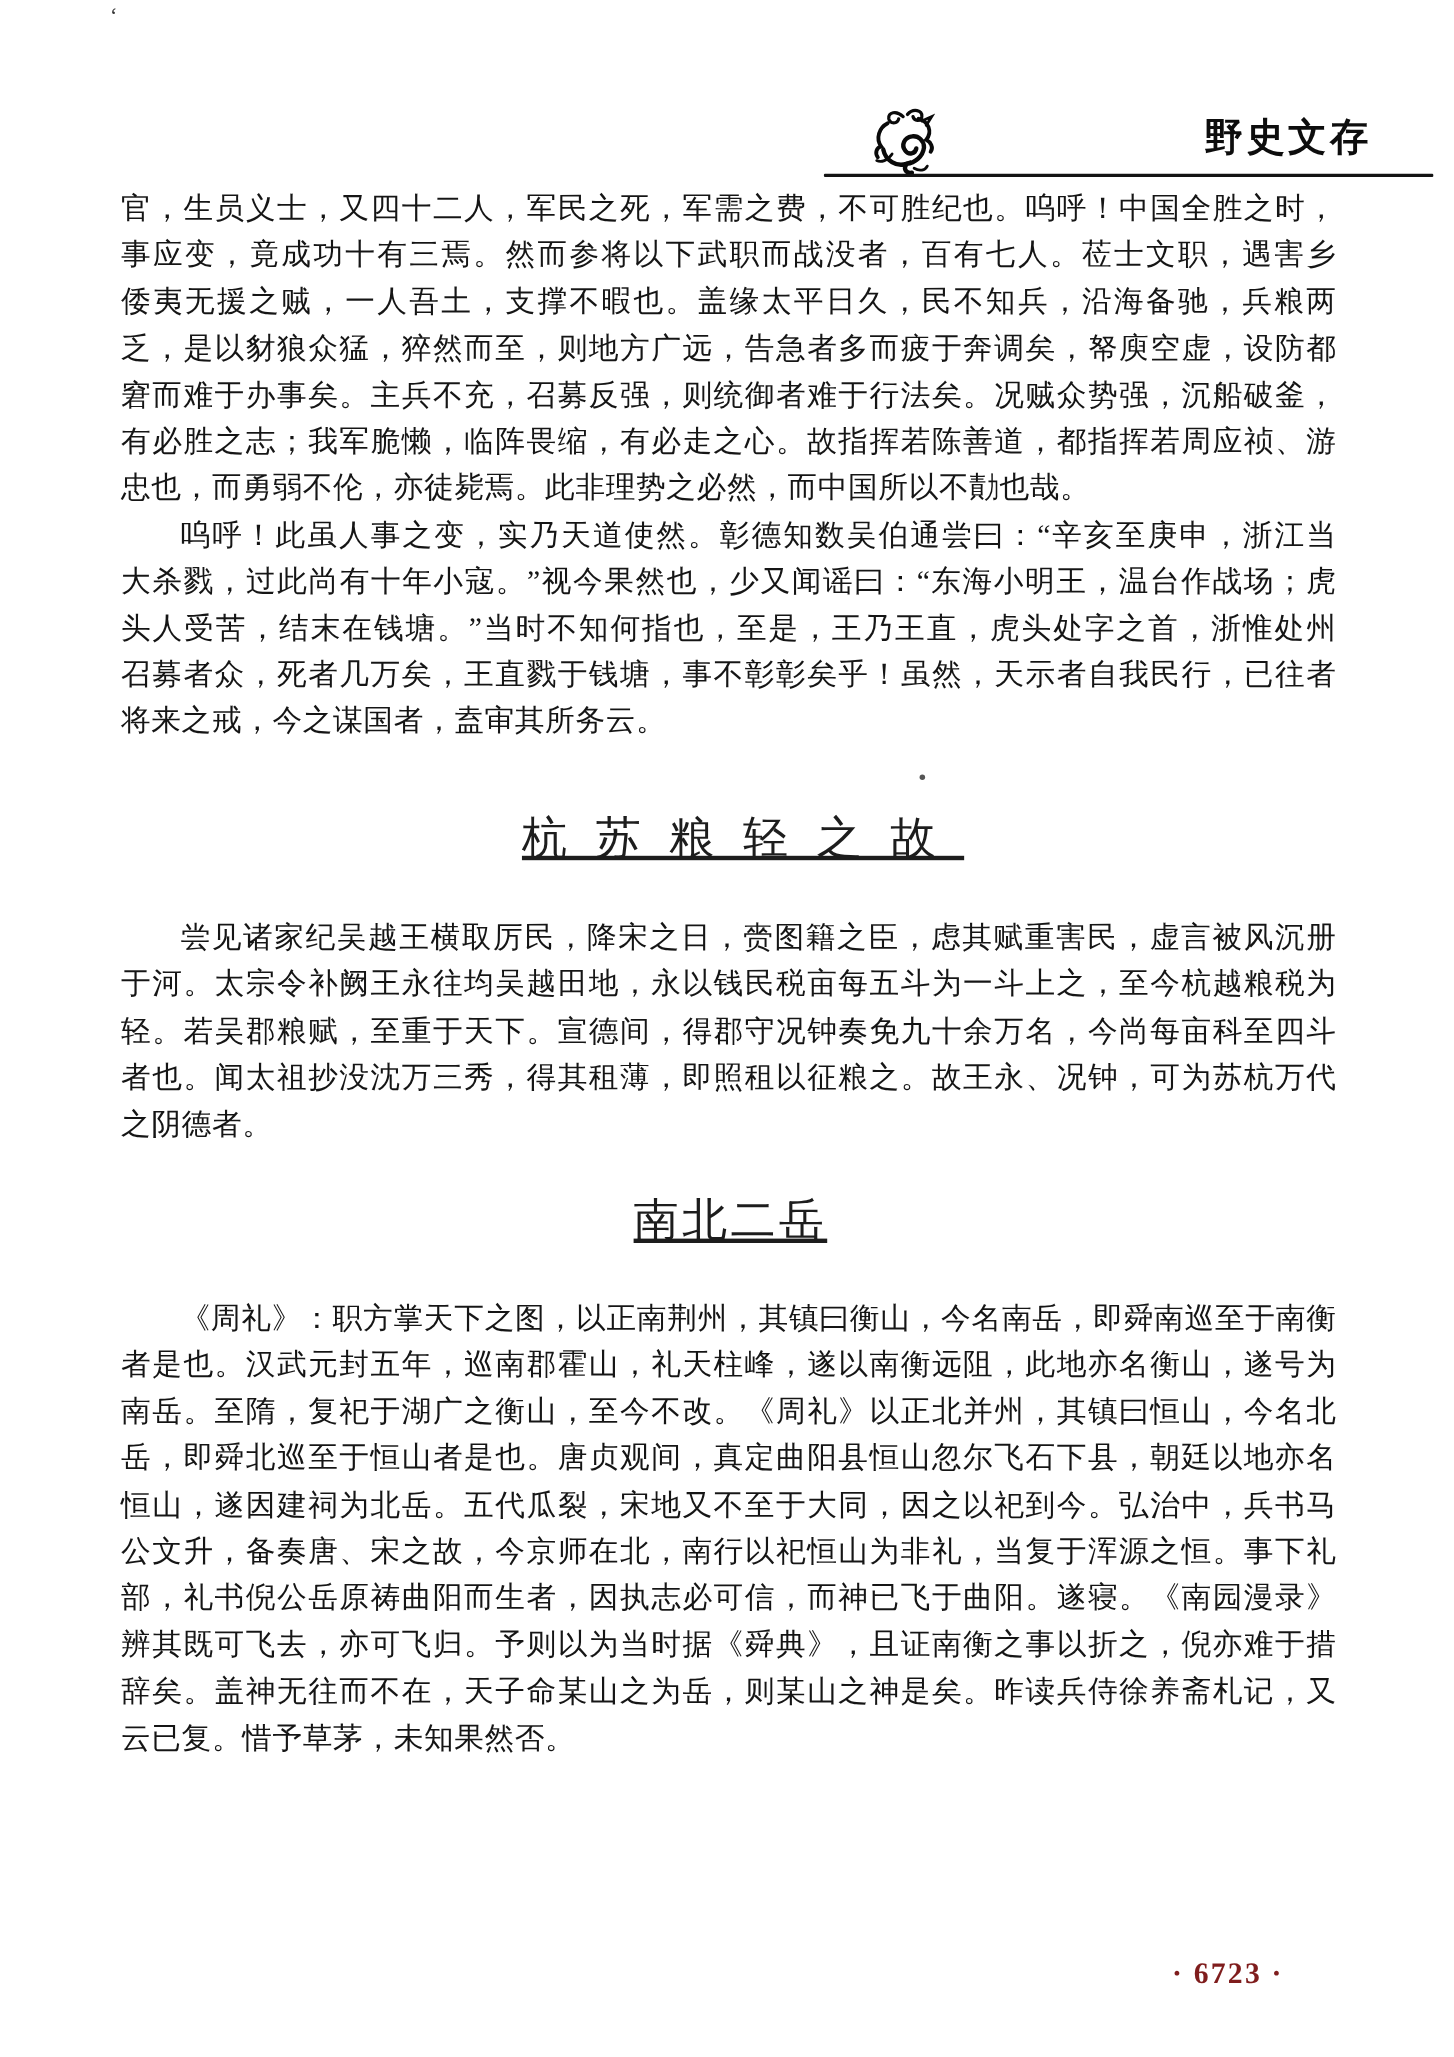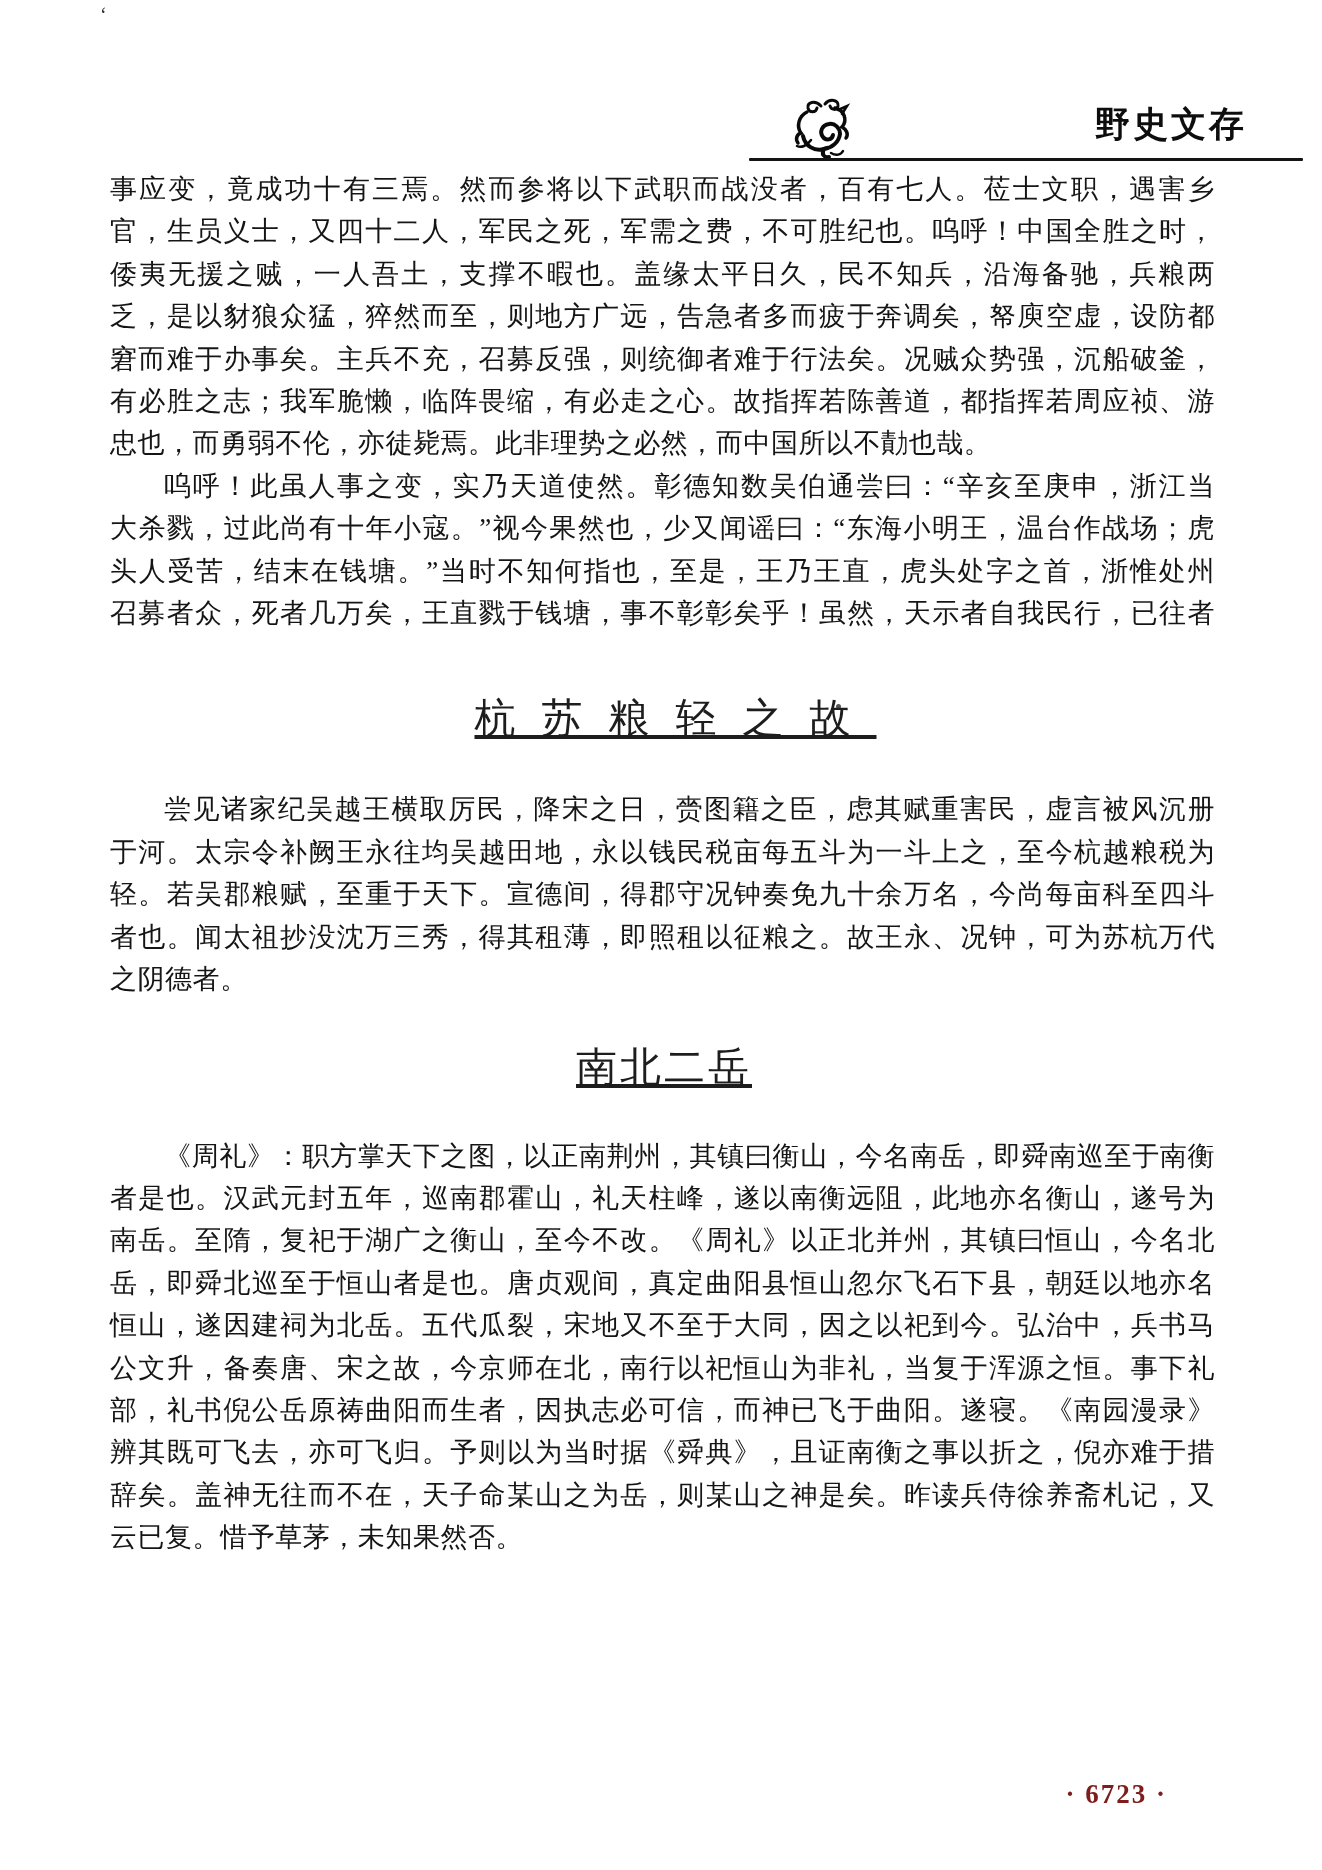--- a/index.html
+++ b/index.html
@@ -77,33 +77,34 @@
           <path d="M40 57 C45 60 50 59 52 55" stroke-width="2.5"></path>
         </g>
       </svg>
     </div>
     <div class="header-rule"></div>
     <div class="running-title">野史文存</div>
   </header>
 
   <main class="content" id="content">
       <div class="para">
+        <div class="line">官，生员义士，又四十二人，军民之死，军需之费，不可胜纪也。呜呼！中国全胜之时，</div>
         <div class="line">事应变，竟成功十有三焉。然而参将以下武职而战没者，百有七人。莅士文职，遇害乡</div>
-        <div class="line">官，生员义士，又四十二人，军民之死，军需之费，不可胜纪也。呜呼！中国全胜之时，</div>
         <div class="line">倭夷无援之贼，一人吾土，支撑不暇也。盖缘太平日久，民不知兵，沿海备驰，兵粮两</div>
         <div class="line">乏，是以豺狼众猛，猝然而至，则地方广远，告急者多而疲于奔调矣，帑庾空虚，设防都</div>
         <div class="line">窘而难于办事矣。主兵不充，召募反强，则统御者难于行法矣。况贼众势强，沉船破釜，</div>
         <div class="line">有必胜之志；我军脆懒，临阵畏缩，有必走之心。故指挥若陈善道，都指挥若周应祯、游</div>
         <div class="line last">忠也，而勇弱不伦，亦徒毙焉。此非理势之必然，而中国所以不勣也哉。</div>
       </div>
       <div class="para">
         <div class="line indent">呜呼！此虽人事之变，实乃天道使然。彰德知数吴伯通尝曰：“辛亥至庚申，浙江当</div>
         <div class="line">大杀戮，过此尚有十年小寇。”视今果然也，少又闻谣曰：“东海小明王，温台作战场；虎</div>
         <div class="line">头人受苦，结末在钱塘。”当时不知何指也，至是，王乃王直，虎头处字之首，浙惟处州</div>
         <div class="line">召募者众，死者几万矣，王直戮于钱塘，事不彰彰矣乎！虽然，天示者自我民行，已往者</div>
+        <div class="line last">将来之戒，今之谋国者，盍审其所务云。</div>
       </div>
       <h2 class="section-heading spaced">杭苏粮轻之故</h2>
       <div class="para">
         <div class="line indent">尝见诸家纪吴越王横取厉民，降宋之日，赍图籍之臣，虑其赋重害民，虚言被风沉册</div>
         <div class="line">于河。太宗令补阙王永往均吴越田地，永以钱民税亩每五斗为一斗上之，至今杭越粮税为</div>
         <div class="line">轻。若吴郡粮赋，至重于天下。宣德间，得郡守况钟奏免九十余万名，今尚每亩科至四斗</div>
         <div class="line">者也。闻太祖抄没沈万三秀，得其租薄，即照租以征粮之。故王永、况钟，可为苏杭万代</div>
         <div class="line last">之阴德者。</div>
       </div>
       <h2 class="section-heading normal">南北二岳</h2>

